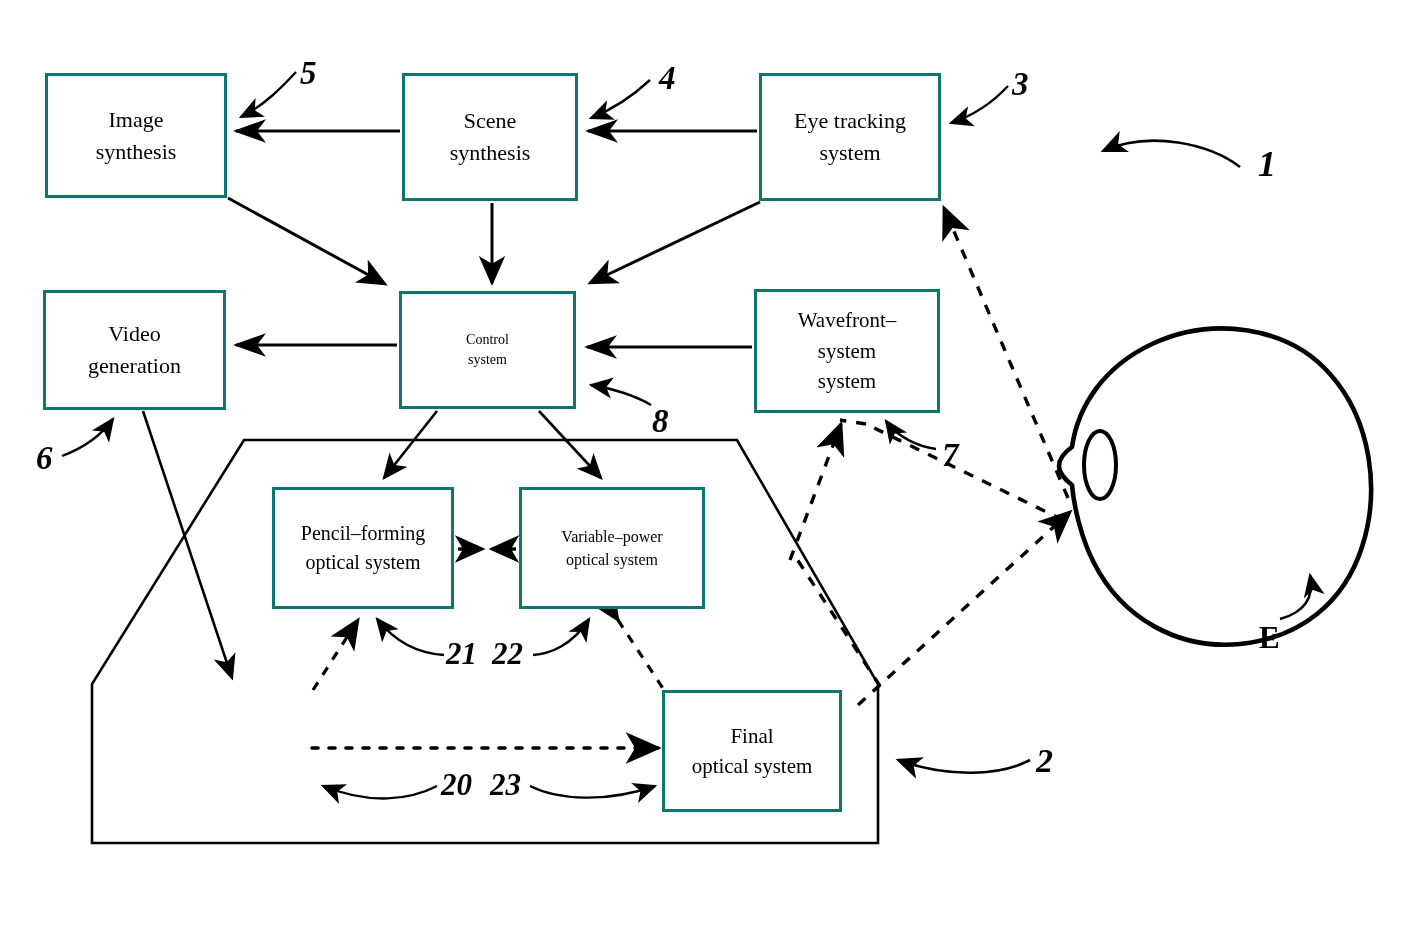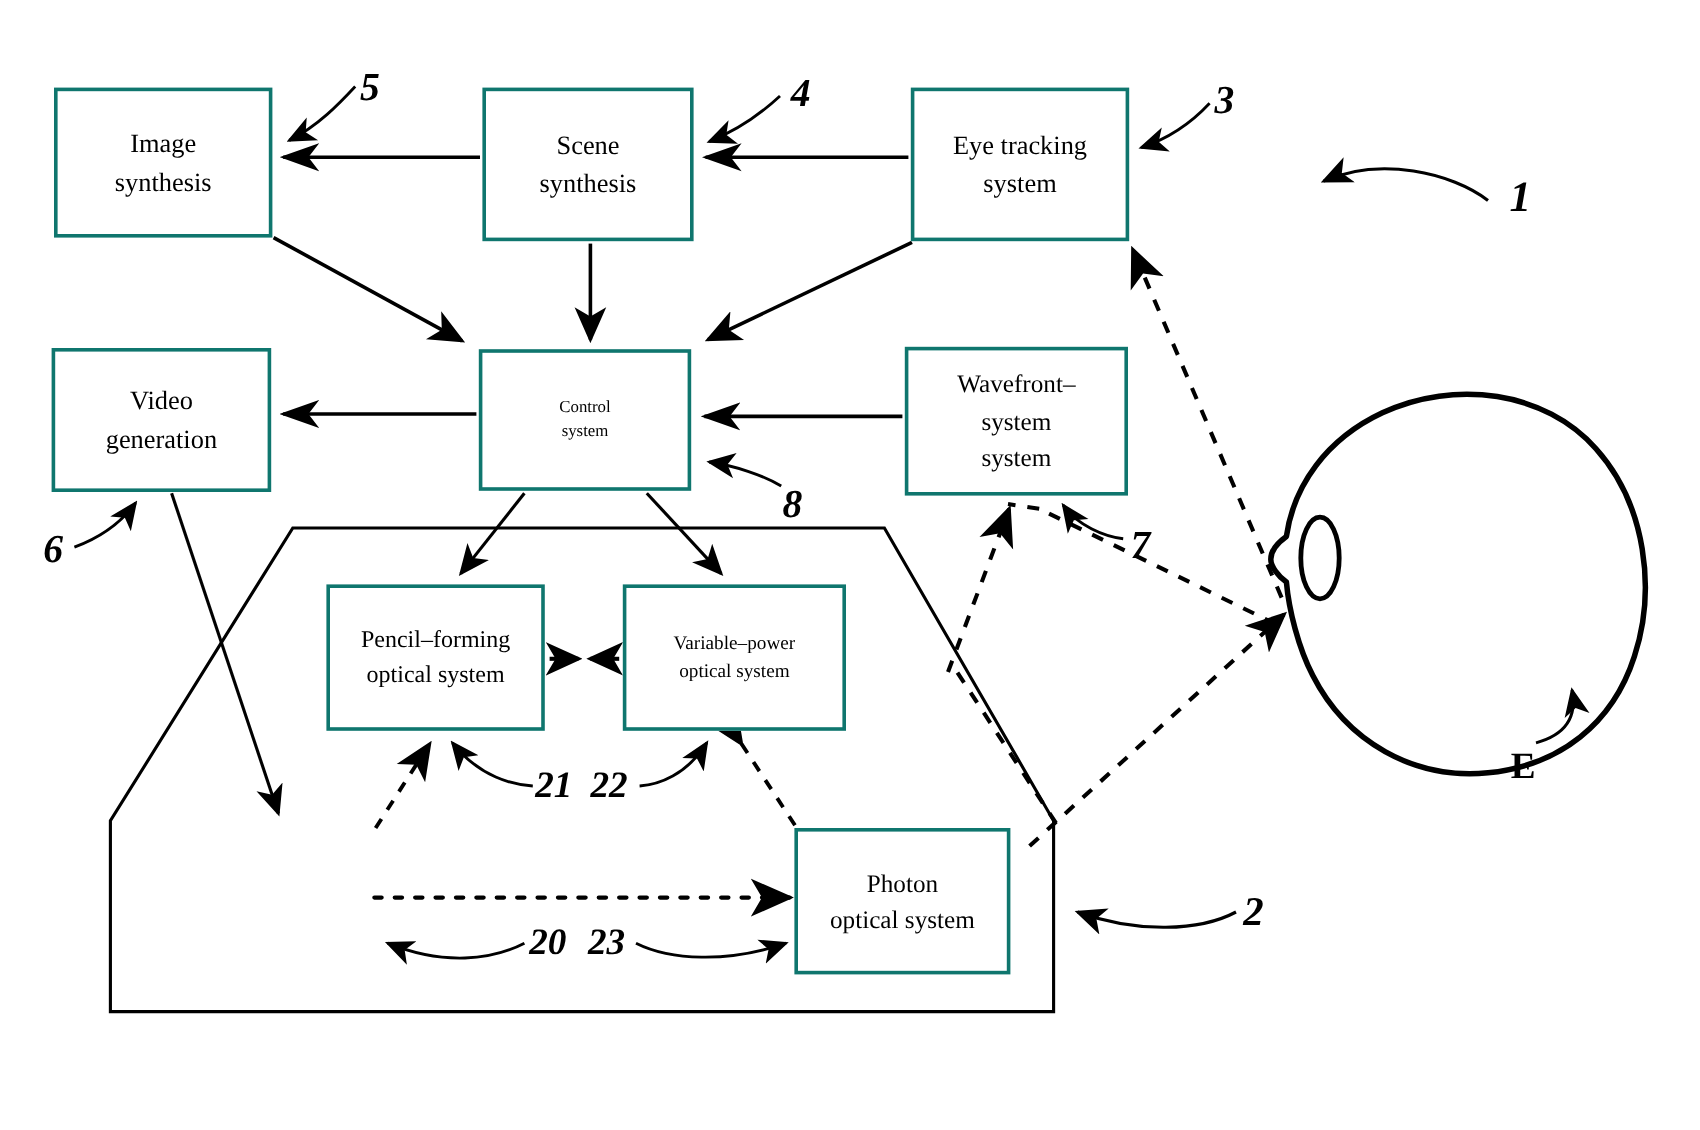--- a/index.html
+++ b/index.html
@@ -238,21 +238,21 @@
     <span class="nb-line">optical system</span>
   </div>
 
   <div class="node-box" style="left:519px; top:487px; width:186px; height:122px; font-size:16px;">
     <span class="nb-line">Variable–power</span>
     <span class="nb-line">optical system</span>
   </div>
 
 
   <div class="node-box" style="left:662px; top:690px; width:180px; height:122px; font-size:21px;">
-    <span class="nb-line">Photon</span>
+    <span class="nb-line">Final</span>
     <span class="nb-line">optical system</span>
   </div>
 
   <span class="ref-num" style="left:300px; top:55px;  font-size:33px;">5</span>
   <span class="ref-num" style="left:659px; top:60px;  font-size:33px;">4</span>
   <span class="ref-num" style="left:1012px;top:66px;  font-size:33px;">3</span>
   <span class="ref-num" style="left:1258px;top:143px; font-size:36px;">1</span>
   <span class="ref-num" style="left:36px;  top:440px; font-size:33px;">6</span>
   <span class="ref-num" style="left:652px; top:403px; font-size:33px;">8</span>
   <span class="ref-num" style="left:942px; top:437px; font-size:33px;">7</span>

